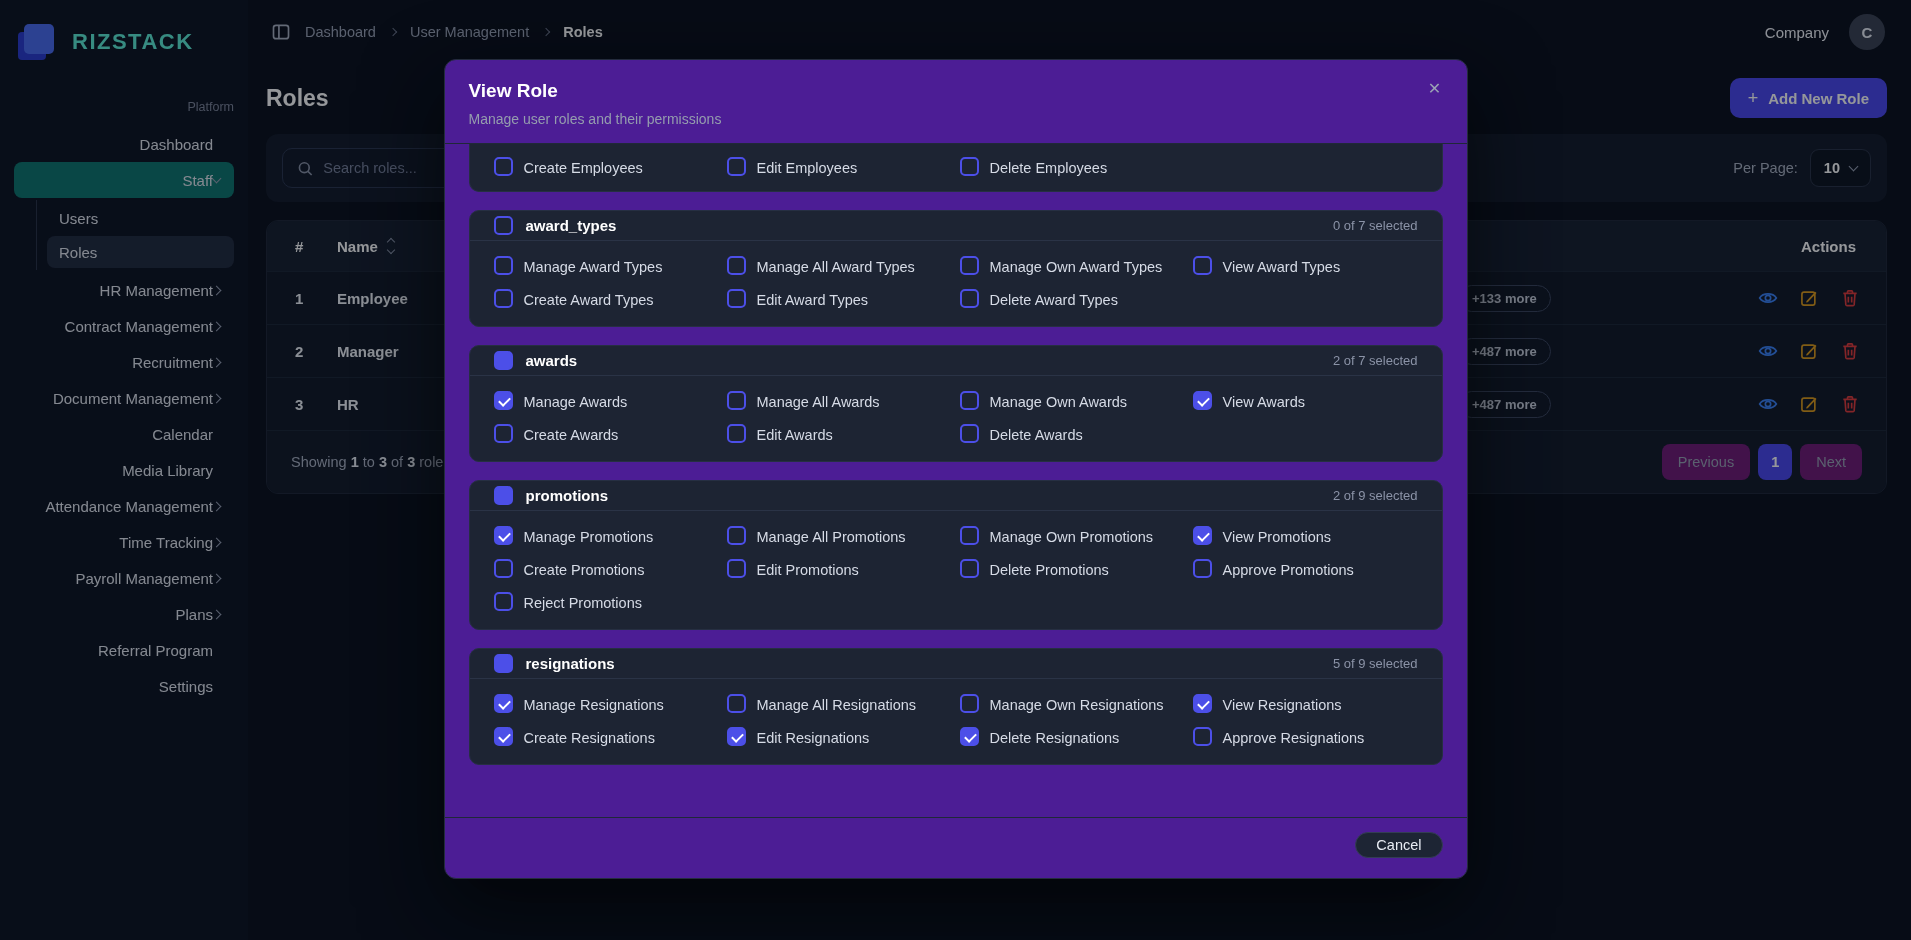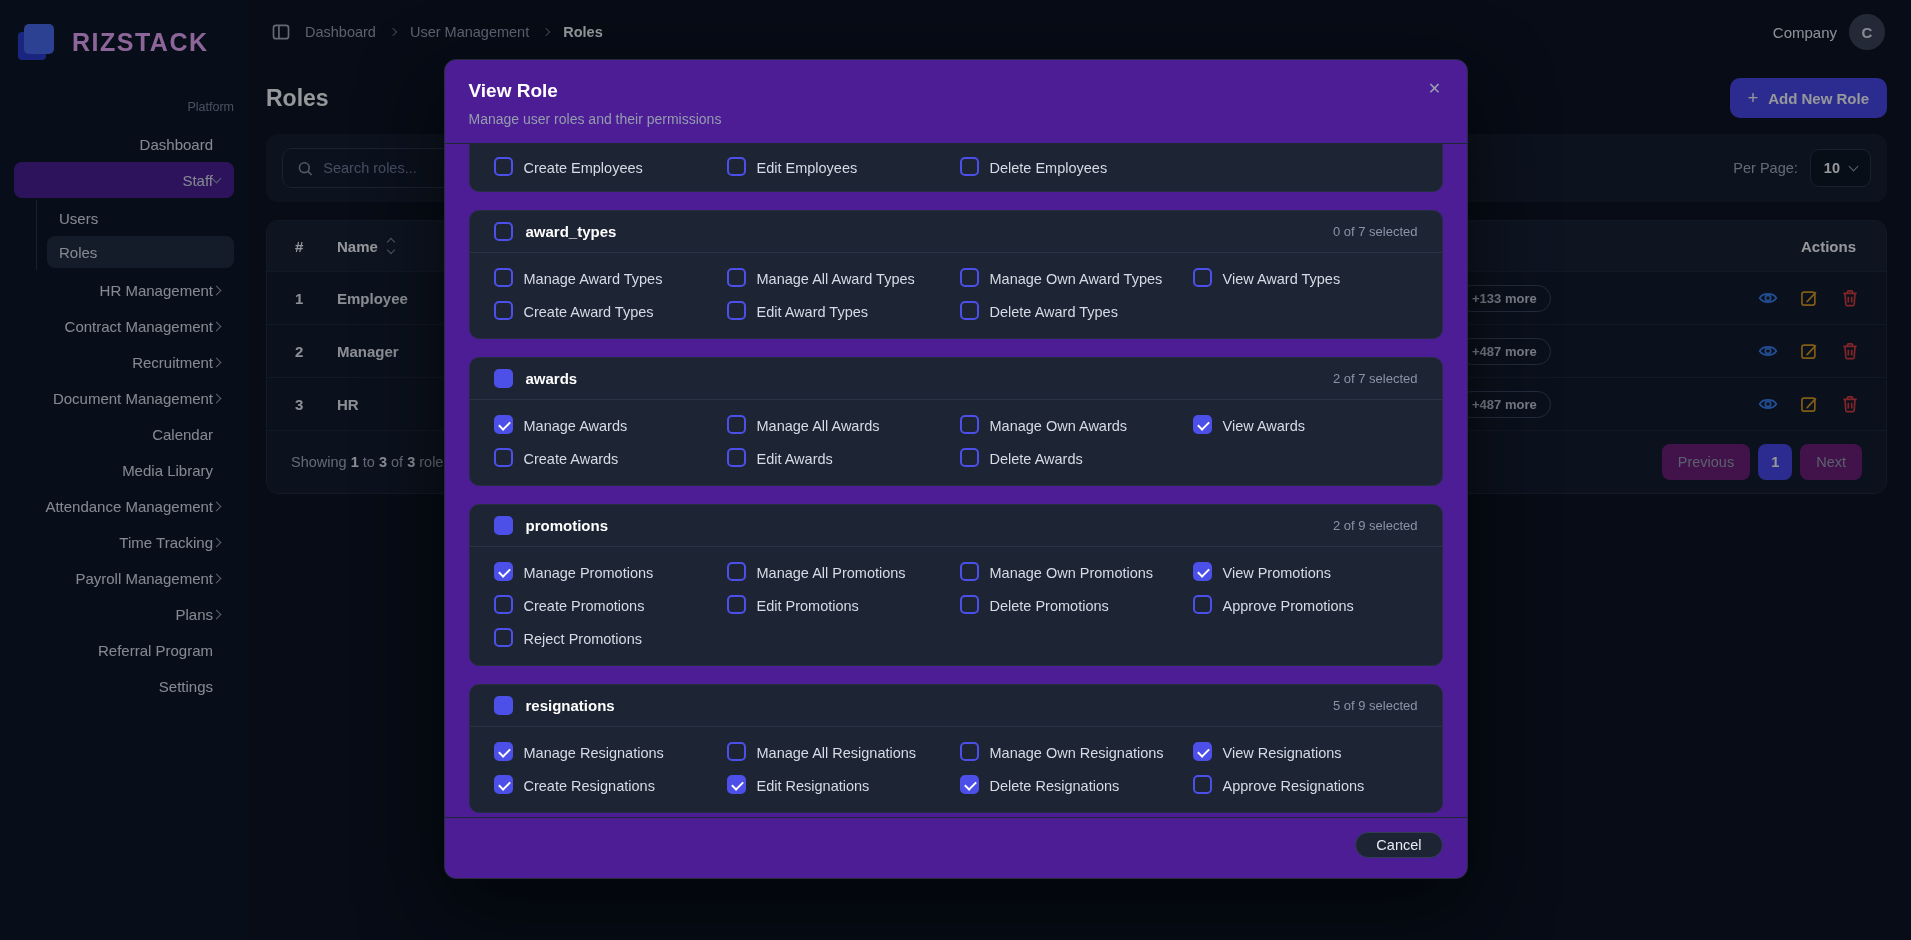--- a/index.html
+++ b/index.html
@@ -6,46 +6,46 @@
   html,body { width:1911px; height:940px; overflow:hidden; background:#0b101c;
     font-family:"Liberation Sans", sans-serif; color:#e7ebf3; }
   .app { display:flex; width:100%; height:100%; }
 
   
   .sidebar { width:248px; flex:0 0 248px; background:#0d1322; height:100%; }
   .logo-block { display:flex; align-items:center; gap:14px; padding:24px 20px 24px 22px; }
   .logo-mark { position:relative; width:36px; height:36px; }
   .logo-mark .back { position:absolute; left:-4px; top:8px; width:28px; height:28px; background:#2c3bd0; border-radius:4px; }
   .logo-mark .front { position:absolute; left:2px; top:0; width:30px; height:30px; background:#4a6bf0; border-radius:5px; }
-  .logo-text { font-size:25px; font-weight:800; letter-spacing:1.5px; color:#f0abfc; }
+  .logo-text { font-size:22px; font-weight:800; letter-spacing:1.5px; color:#5eead4; }
   .nav { padding:6px 14px 0;text-align:right; }
   .section-label { font-size:12.5px; color:#7d8599; margin:10px 0 12px 8px; }
   .side-item { display:flex; align-items:center; height:36px; padding:0 10px 0 10px;
     border-radius:8px; color:#e2e6ee; font-size:15px; cursor:pointer; }
-  .side-item.parent-active { background:#4c1d95; }
+  .side-item.parent-active { background:#0f766e; }
   .side-item .side-label { flex:1; }
   .chev { width:7px; height:7px; border-right:1.7px solid #99a1b4; border-bottom:1.7px solid #99a1b4; margin-right:4px; }
   .chev[data-dir="right"] { transform:rotate(-45deg); }
   .chev[data-dir="down"]  { transform:rotate(45deg); margin-top:-3px; }
   .chev[data-dir="none"]  { visibility:hidden; }
   .sub-block { display:flex; margin:2px 0 2px 22px; }
   .sub-guide { border-left:1px solid #2a3347; }
   .sub-items { flex:1; padding-left:10px; }
   .sub-item { display:flex; align-items:center; height:32px; padding:0 12px; border-radius:8px;
     font-size:15px; color:#e2e6ee; cursor:pointer; margin:2px 0; }
   .sub-item.active { background:#222b3e; }
 
   
   .main { flex:1; display:flex; flex-direction:column; background:#0b101c; }
   .topbar { height:64px; display:flex; align-items:center; justify-content:space-between; padding:0 26px 0 23px; }
   .crumbs { display:flex; align-items:center; gap:14px; font-size:14.5px; color:#9aa2b5; }
   .panel-icon { width:20px; height:20px; cursor:pointer; }
   .crumb-sep { width:6px; height:6px; border-right:1.6px solid #6a7287; border-bottom:1.6px solid #6a7287; transform:rotate(-45deg); }
   .crumb.current { color:#ffffff; font-weight:600; }
-  .account { display:flex; align-items:center; gap:12px;margin-left:22px; }
+  .account { display:flex; align-items:center; gap:20px;margin-left:22px; }
   .company-label { font-size:15px; color:#f0f2f7; }
   .avatar { width:36px; height:36px; border-radius:50%; background:#3c4354; color:#e8ecf4;
     display:flex; align-items:center; justify-content:center; font-size:15px; font-weight:600; cursor:pointer; }
 
   .content { padding:14px 24px 0 18px; }
   .page-head { display:flex; align-items:center; justify-content:space-between; }
   .page-title { font-size:23px; font-weight:700; color:#ffffff; }
   .btn-add { display:flex; align-items:center; gap:10px; background:#4b48ee; color:#fff; border:none;
     height:40px; padding:0 18px; border-radius:10px; font-size:15px; font-weight:600; cursor:pointer;
     font-family:"Liberation Sans", sans-serif; }
@@ -94,21 +94,21 @@
     background:#4c1d95; border:1px solid #242c3d; border-radius:12px; display:flex; flex-direction:column;
     box-shadow:0 30px 80px rgba(0,0,0,0.6); }
   .modal-head { position:relative; padding:20px 24px 16px; }
   .modal-title { font-size:19px; font-weight:700; color:#ffffff; }
   .modal-sub { margin-top:9px; font-size:14px; color:#959dae; }
   .modal-close { position:absolute; top:14px; right:18px; font-size:16px; color:#9aa2b5; cursor:pointer;
     width:28px; height:28px; display:flex; align-items:center; justify-content:center; }
   .modal-body { flex:1; overflow:hidden; padding:0 24px; border-top:1px solid #202838; border-bottom:1px solid #202838; }
   .group { background:#1d2433; border:1px solid #262f42; border-radius:10px; margin-bottom:18px; }
   .group.partial { border-radius:0 0 10px 10px; border-top:none; }
-  .group-head { display:flex; align-items:center; gap:13px; padding:11px 24px; border-bottom:1px solid #2a3346; }
+  .group-head { display:flex; align-items:center; gap:13px; padding:5px 24px; border-bottom:1px solid #2a3346; }
   .group-name { font-weight:700; font-size:15px; color:#ffffff; }
   .group-sel { margin-left:auto; color:#8b93a7; font-size:13px; }
   .grid { display:grid; grid-template-columns:repeat(4, 1fr); gap:14px 8px; padding:15px 24px 18px; }
   .group.partial .grid { grid-template-columns:repeat(4, 1fr); padding:13px 24px 15px; }
   .perm { display:flex; align-items:flex-end; gap:11px; cursor:pointer; }
   .perm-label { font-size:14.5px; color:#d6dbe6; }
   .cb { position:relative; width:19px; height:19px; flex:0 0 19px; border:2px solid #4c4fe8; border-radius:5px; background:transparent; }
   .cb[data-state="checked"], .cb[data-state="ind"] { background:#4c4fe8; border-color:#4c4fe8; }
   .cb[data-state="checked"]::after { content:""; position:absolute; left:5px; top:1.5px; width:5px; height:9px;
     border-right:2px solid #fff; border-bottom:2px solid #fff; transform:rotate(45deg); }

